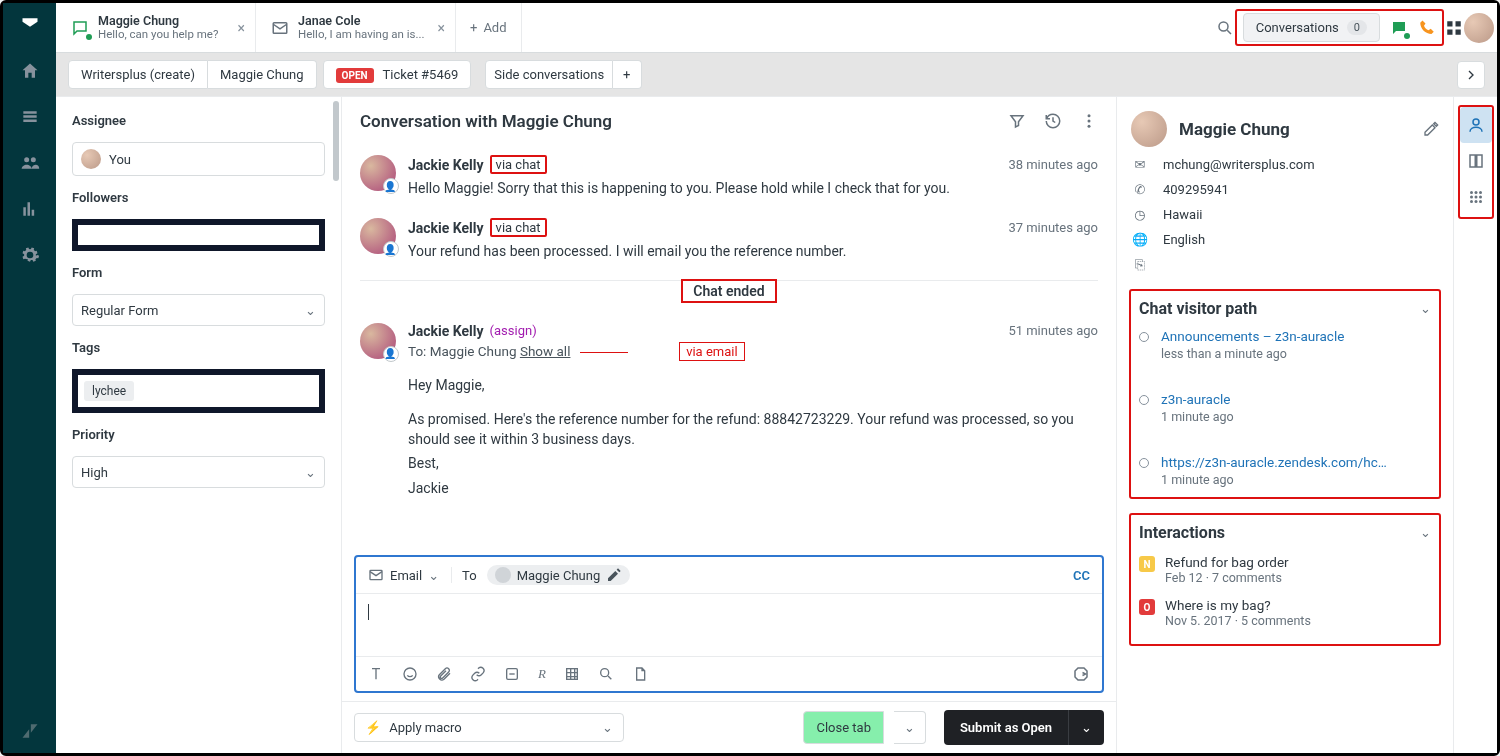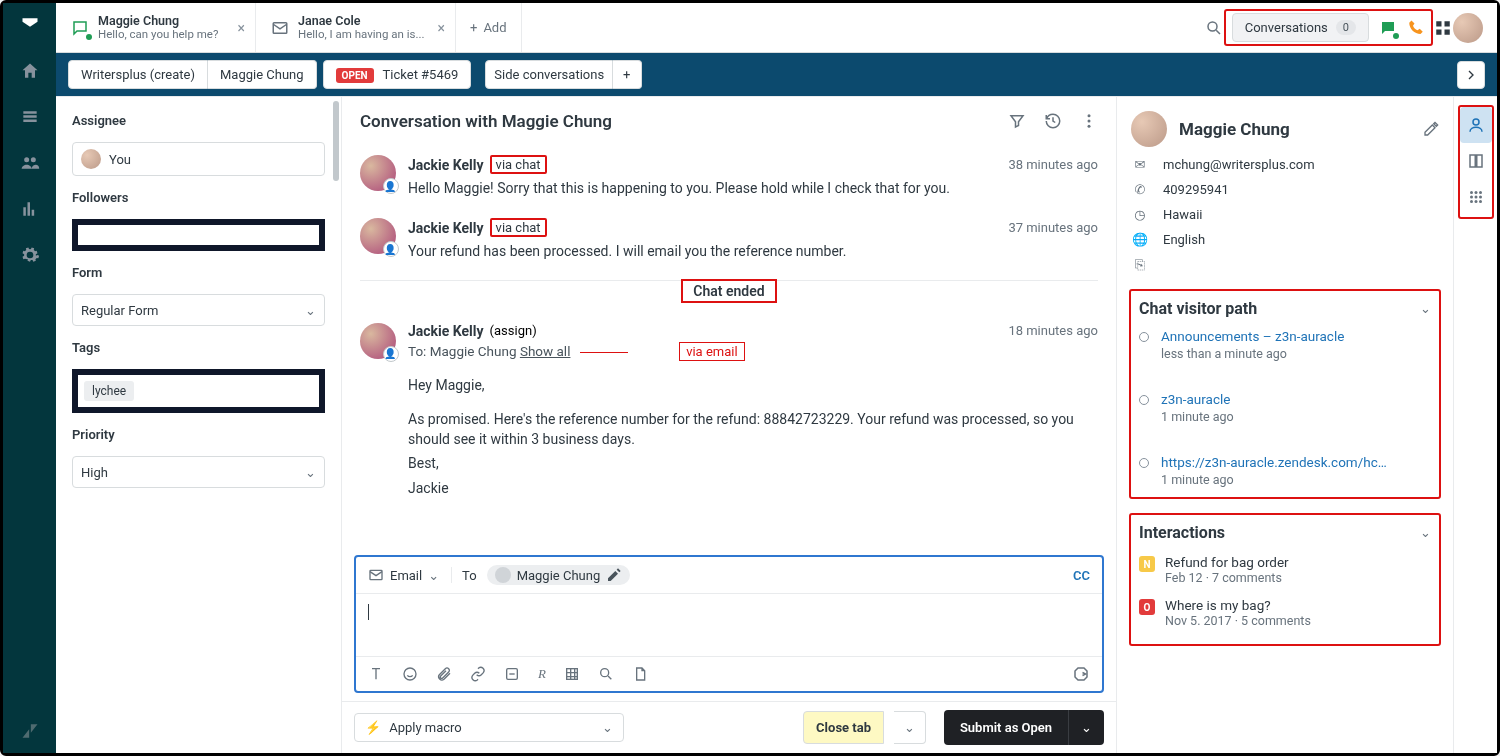--- a/index.html
+++ b/index.html
@@ -14,32 +14,32 @@
   .maincol { flex: 1; display: flex; flex-direction: column; min-width: 0; }
   .topbar { height: 50px; border-bottom: 1px solid #d8dcde; display: flex; align-items: center; background: #fff; }
   .toptabs { display: flex; height: 100%; }
   .toptab { display: flex; align-items: center; gap: 8px; padding: 0 14px; border-right: 1px solid #e9ebed; position: relative; min-width: 200px; }
   .toptab .tabicon { width: 20px; height: 20px; display: flex; align-items: center; justify-content: center; }
   .toptab .tabtext { display: flex; flex-direction: column; line-height: 1.2; }
   .toptab .tabtext .line1 { font-weight: 600; font-size: 12.5px; }
   .toptab .tabtext .line2 { font-size: 11.5px; color: #68737d; }
   .toptab .close { position: absolute; right: 10px; color: #87929d; font-size: 14px; cursor: pointer; }
   .toptab.add { min-width: auto; color: #68737d; font-size: 13px; gap: 6px; }
-  .topbar-right { margin-left: auto; display: flex; align-items: center; gap: 1px; padding-right: 14px; }
+  .topbar-right { margin-left: auto; display: flex; align-items: center; gap: 1px; padding-right: 3px; }
   .topbar-right .search-icon { color: #68737d; }
   .conversations-pill { display: flex; align-items: center; gap: 8px; background: #f1f2f4; border: 1px solid #d8dcde; border-radius: 4px; padding: 6px 12px; }
   .right-cluster { display:flex; align-items:center; gap:10px; border:2px solid #d11; padding:2px 6px; border-radius:3px; }
   .count-badge { background: #e4e6e9; border-radius: 10px; padding: 1px 7px; font-size: 11px; color: #49545c; }
   .chat-icon { color: #1f9d55; position: relative; }
   .chat-dot { width:6px; height:6px; background:#1f9d55; border-radius:50%; position:absolute; bottom:-2px; right:-2px;}
   .phone-icon { color: #f7941e; }
   .apps-icon { color: #2f3941; }
   .avatar-img { width: 30px; height: 30px; border-radius: 50%; background: radial-gradient(circle at 30% 30%, #e7c9b5, #b98); }
   
-  .subheader { height: 44px; display:flex; align-items:center; gap:0; padding: 0 12px; border-bottom:1px solid #e9ebed; background:#0c4a6e; position:relative;}
+  .subheader { height: 44px; display:flex; align-items:center; gap:0; padding: 0 12px; border-bottom:1px solid #e9ebed; background:#e5e5e5; position:relative;}
   .crumb { padding:6px 12px; border:1px solid #d8dcde; background:#fff; border-radius:4px; margin-right:6px; font-size:13px;}
   .crumb.joined-left{border-top-right-radius:0;border-bottom-right-radius:0;margin-right:0;}
   .crumb.joined-right{border-top-left-radius:0;border-bottom-left-radius:0;border-left:none;margin-right:6px;}
   .open-badge { background:#e23b3b; color:#fff; font-size:10px; font-weight:700; padding:2px 6px; border-radius:3px; margin-right:6px;}
   .side-conv { padding:6px 8px; border:1px solid #d8dcde; background:#fff; border-radius:4px 0 0 4px; margin-left:8px;}
   .side-conv-plus { padding:6px 10px; border:1px solid #d8dcde; border-left:none; background:#fff; border-radius:0 4px 4px 0;}
   .subheader .expand { position:absolute; right:12px; width:28px; height:28px; border:1px solid #d8dcde; border-radius:4px; display:flex; align-items:center; justify-content:center; background:#fff;}
   
   .body { flex:1; display:flex; min-height:0; }
   
@@ -62,42 +62,42 @@
   .msg .av .badge{position:absolute;right:-3px;bottom:-3px;width:16px;height:16px;border-radius:50%;background:#fff;border:1px solid #c2c8cc;display:flex;align-items:center;justify-content:center;font-size:10px;color:#68737d;}
   .msg .content{ flex:1; min-width:0;}
   .msg .top{ display:flex; align-items:center; gap:6px;}
   .msg .author{ font-weight:700; font-size:14px;}
   .via-chat{ color:#2f3941; border:2px solid #d11; padding:0 4px; border-radius:2px; font-size:13px;}
   .msg .time{ margin-left:auto; color:#68737d; font-size:13px;}
   .msg .bodytext{ margin-top:4px; font-size:14px; line-height:1.45;}
   .divider { border-top:1px solid #e9ebed; margin:8px 0; position:relative;}
   .chat-ended { position:relative; text-align:center;}
   .chat-ended .lbl{ display:inline-block; background:#fff; padding:2px 10px; border:2px solid #d11; position:relative; font-size:14px; font-weight:600; color:#2f3941;}
-  .assign-link{ color:#000000; font-size:13px;}
+  .assign-link{ color:#a21caf; font-size:13px;}
   .showall{ text-decoration:underline; cursor:pointer;}
   .via-email-callout{ display:inline-block; border:1.5px solid #d11; padding:1px 6px; color:#d11; font-size:13px; margin-left:48px; position:relative;}
   .via-email-line{ display:inline-block; width:48px; border-top:1.5px solid #d11; vertical-align:middle; margin-left:6px;}
   
   .composer-wrap{ padding:8px 12px;}
   .composer{ border:2px solid #2f77d0; border-radius:4px; display:flex; flex-direction:column;}
   .composer-top{ display:flex; align-items:center; gap:10px; padding:8px 12px; border-bottom:1px solid #e9ebed;}
   .channel-sel{ display:flex; align-items:center; gap:6px; padding-right:12px; border-right:1px solid #e9ebed;}
   .recipient-chip{ display:flex; align-items:center; gap:6px; background:#eceef0; border-radius:12px; padding:2px 8px;}
   .recipient-chip .ra{ width:16px;height:16px;border-radius:50%;background:#d0d4d8;}
   .cc{ margin-left:auto; color:#1f73b7; font-weight:600;}
   .composer-body{ min-height:62px; padding:10px 12px; font-size:14px;}
   .composer-body .cursor{ display:inline-block; width:1px; height:16px; background:#2f3941; animation:blink 1s infinite;}
   @keyframes blink{50%{opacity:0;}}
   .composer-toolbar{ display:flex; align-items:center; gap:18px; padding:8px 12px; color:#68737d; border-top:1px solid #e9ebed;}
   .composer-toolbar .right{ margin-left:auto;}
   
   .footer{ height:52px; border-top:1px solid #e9ebed; display:flex; align-items:center; padding:0 12px; gap:10px; background:#fff;}
   .macro{ flex:0 0 270px; border:1px solid #d8dcde; border-radius:4px; padding:6px 10px; display:flex; align-items:center; gap:8px;}
   .footer .spacer{flex:1;}
-  .closetab{ display:flex; align-items:center; gap:8px; padding:8px 12px; border:1px solid #d8dcde; border-radius:4px 0 0 4px; background:#fef9c3;font-weight:bold;}
+  .closetab{ display:flex; align-items:center; gap:8px; padding:8px 12px; border:1px solid #d8dcde; border-radius:4px 0 0 4px; background:#86efac;}
   .closetab-caret{ padding:8px 10px; border:1px solid #d8dcde; border-left:none; border-radius:0 4px 4px 0;}
   .submit{ display:flex; align-items:stretch; margin-left:8px;}
   .submit-main{ background:#1f2125; color:#fff; padding:10px 16px; border-radius:4px 0 0 4px; font-weight:600;}
   .submit-caret{ background:#1f2125; color:#fff; padding:10px 12px; border-left:1px solid #3a3d42; border-radius:0 4px 4px 0;}
   
   .rightpanel{ width:336px; background:#fff; display:flex; flex-direction:column; overflow:auto;}
   .profile-head{ display:flex; align-items:center; gap:12px; padding:14px 14px 10px; position:relative;}
   .profile-head .pavatar{ width:36px;height:36px;border-radius:50%;background:radial-gradient(circle at 30% 30%, #e7c9b5, #b98);}
   .profile-head .pname{ font-size:17px; font-weight:700;}
   .profile-head .editicon{ margin-left:auto; color:#68737d;}
@@ -348,21 +348,21 @@
           </div>
 
           <div class="msg" style="margin-top:10px;">
             <div class="av">
                 <div class="badge">👤</div>
               </div>
             <div class="content">
               <div class="top">
                 <span class="author">Jackie Kelly</span>
                 <span class="assign-link">(assign)</span>
-                <span class="time">18 minutes ago</span>
+                <span class="time">51 minutes ago</span>
               </div>
               <div style="margin-top:3px; font-size:13.5px; color:#49545c;">
                 <span>To:</span>
                 <span>Maggie Chung</span>
                 <span class="showall">Show all</span>
                 <span class="via-email-line"></span>
                 <span class="via-email-callout">via email</span>
               </div>
               <div class="bodytext" style="margin-top:14px;">Hey Maggie,</div>
               <div class="bodytext" style="margin-top:14px;">As promised. Here's the reference number for the refund: 88842723229. Your refund was processed, so you should see it within 3 business days.</div>

